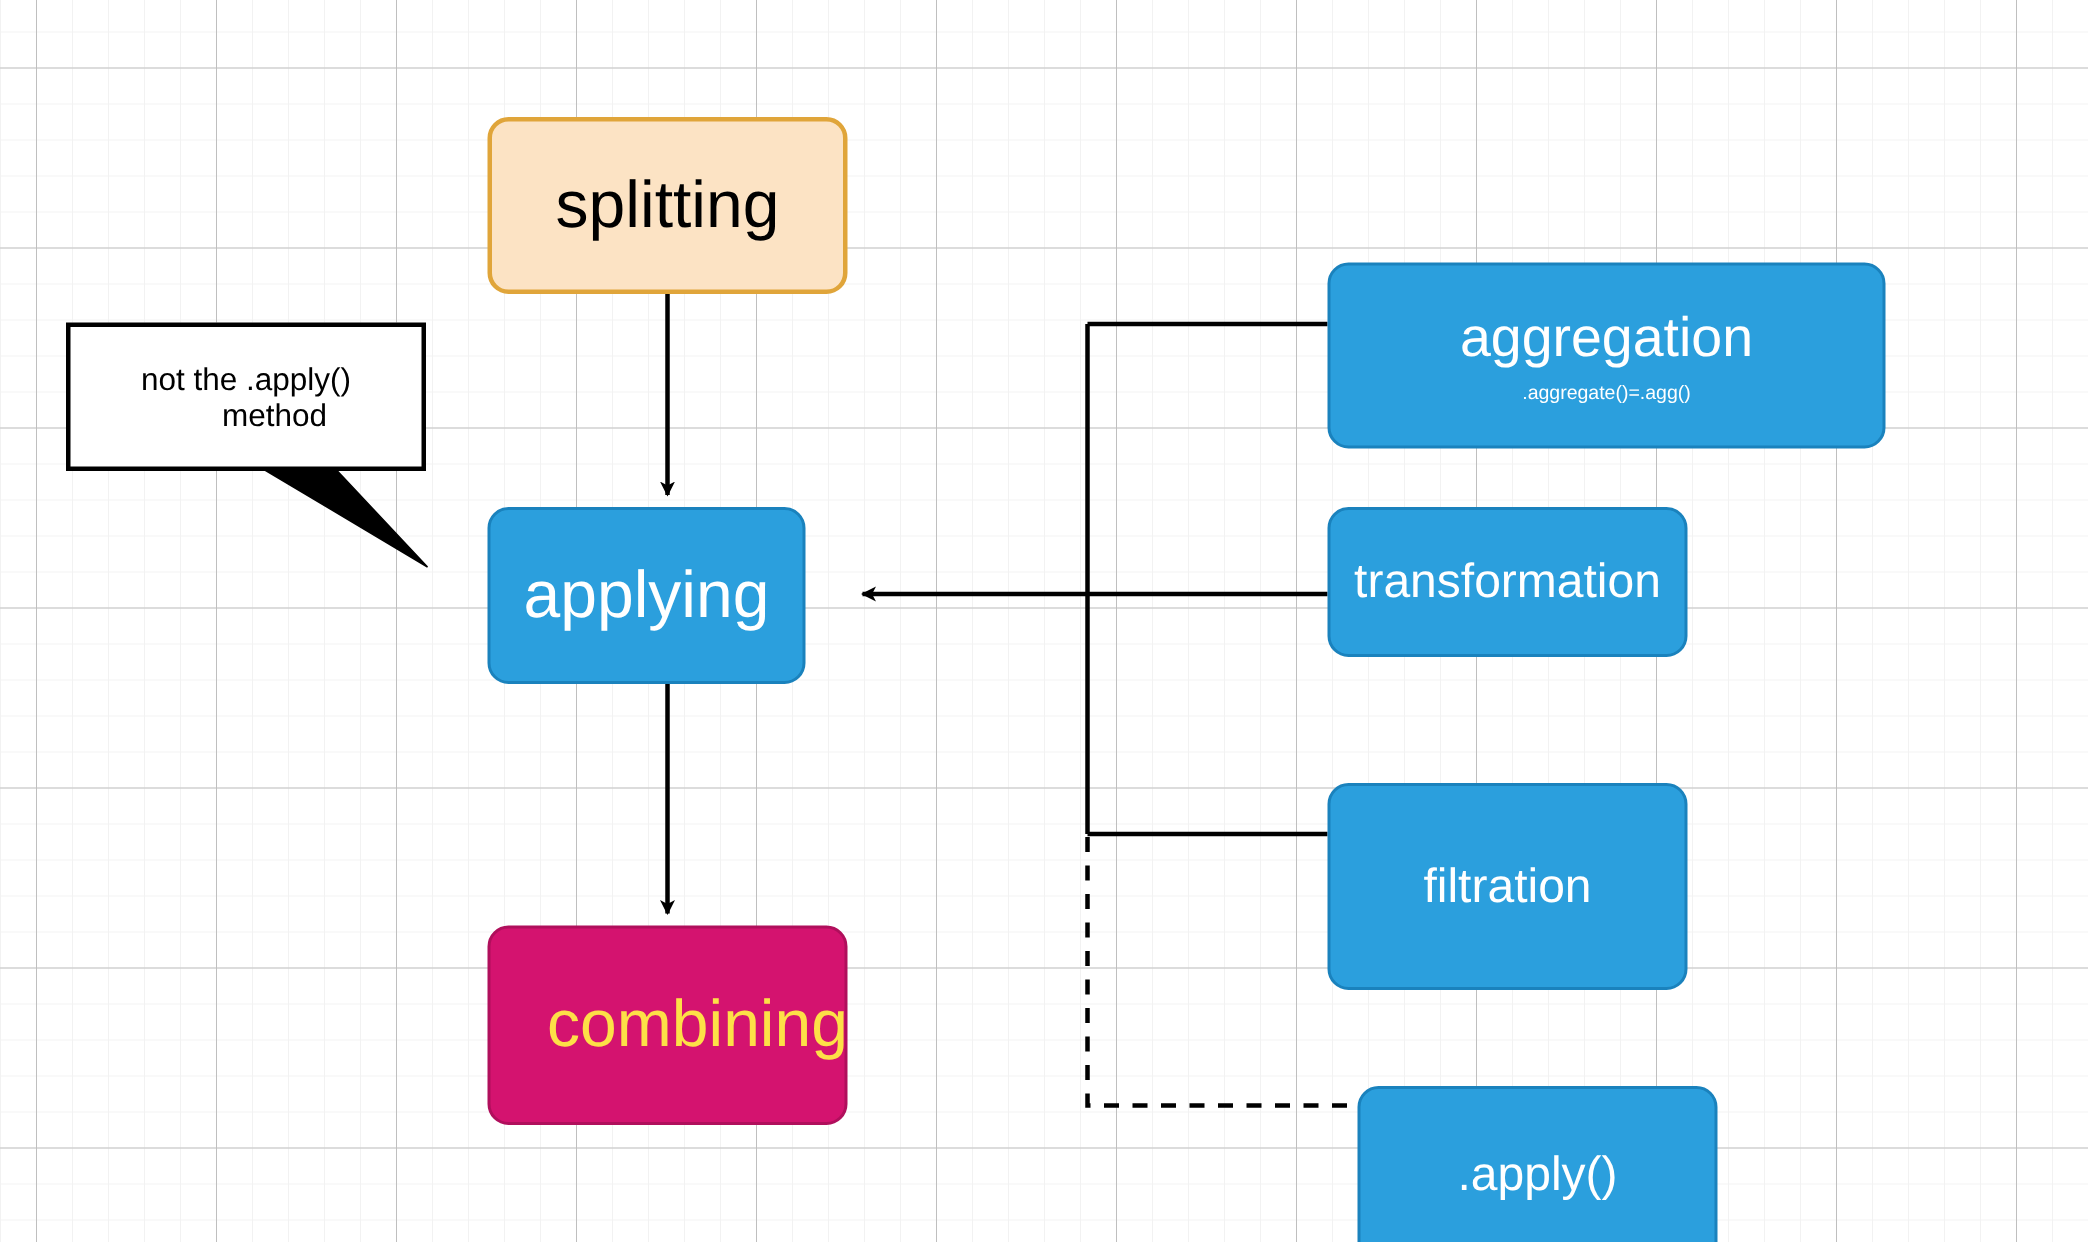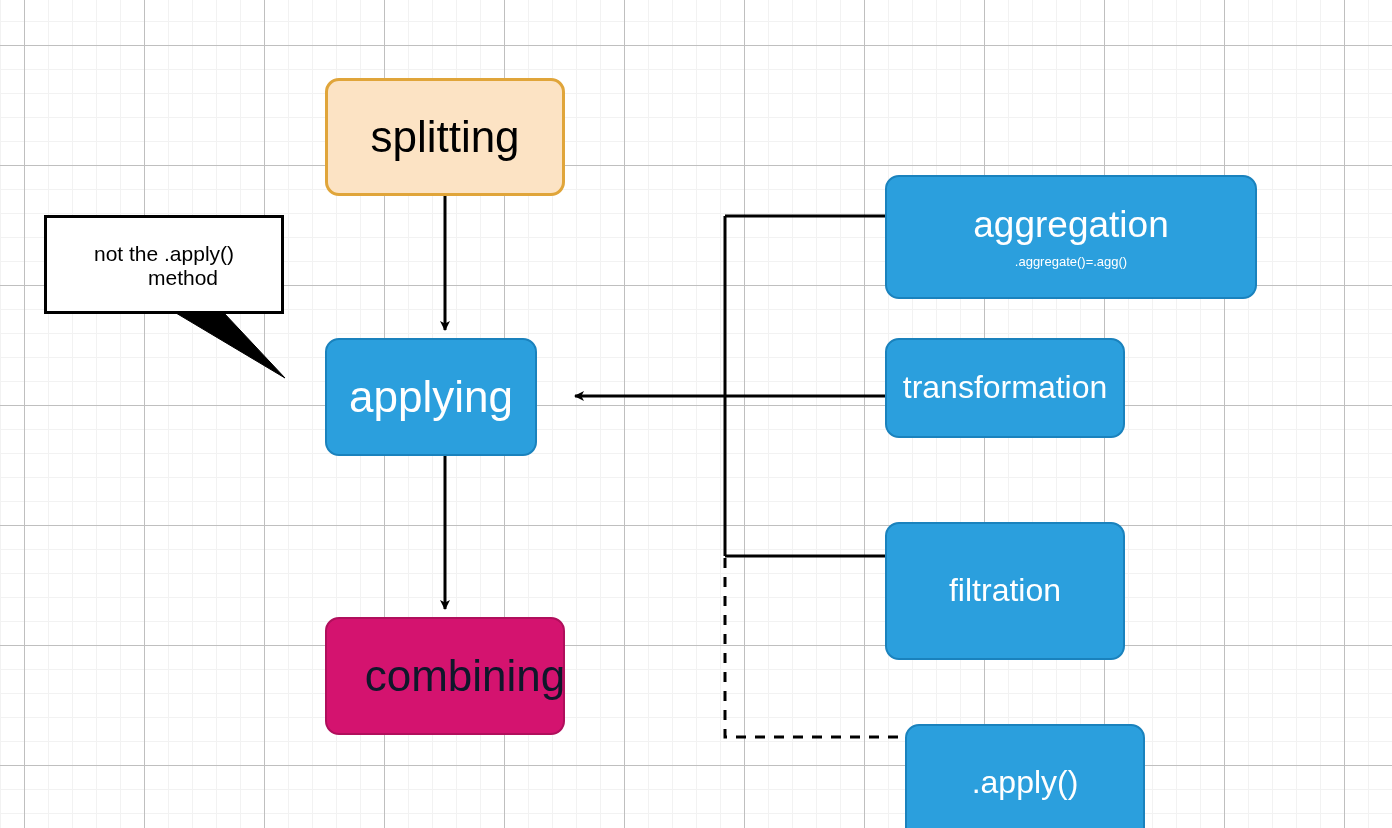--- a/index.html
+++ b/index.html
@@ -81,24 +81,24 @@
     background: #2b9fdd;
     border: 2px solid #1a82bd;
     color: #ffffff;
   }
   .node-applying .title { font-size: 44px; }
 
   .node-combining {
     left: 325px;
     top: 617px;
     width: 240px;
-    height: 118px;
+    height: 133px;
     background: #d4136f;
     border: 2px solid #b00f5c;
-    color: #0f172a;
+    color: #fde047;
     padding-left: 40px;
   }
   .node-combining .title { font-size: 44px; }
 
   .node-aggregation {
     left: 885px;
     top: 154px;
     width: 372px;
     height: 124px;
     background: #2b9fdd;

